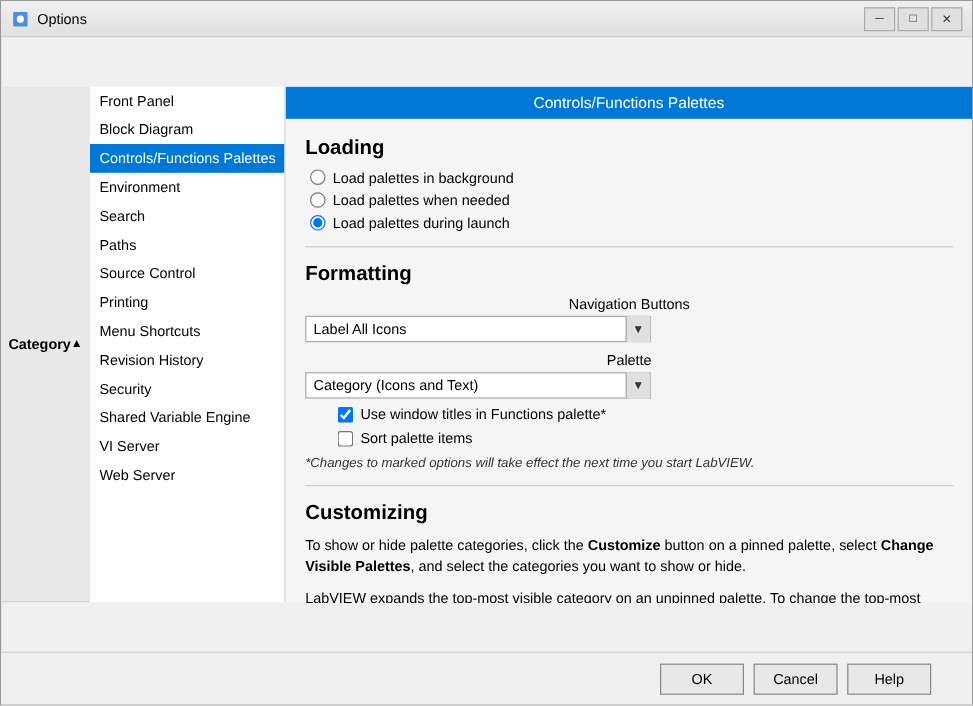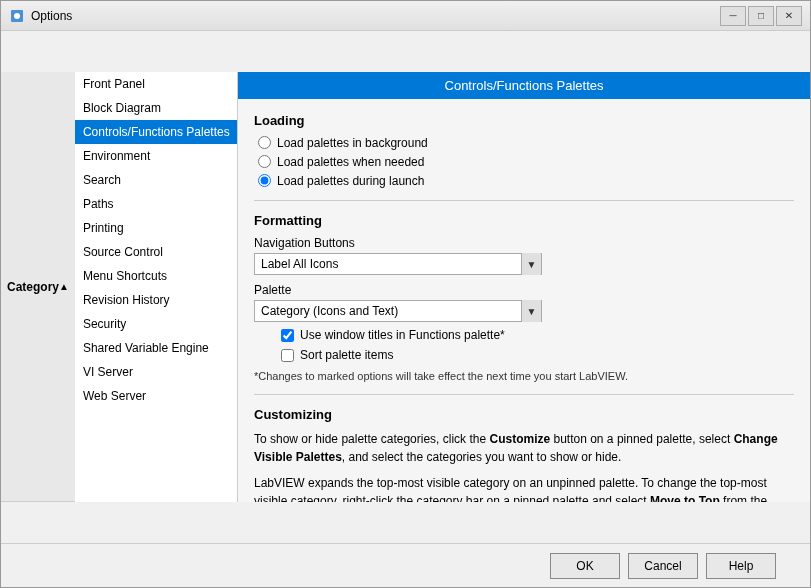--- a/index.html
+++ b/index.html
@@ -124,21 +124,21 @@
       flex-shrink: 0;
     }
     .right-content {
       flex: 1;
       overflow-y: auto;
       padding: 14px 16px;
       position: relative;
     }
 
     .section-title {
-      font-size: 13px;
+      font-size: 17px;
       font-weight: bold;
       margin-bottom: 8px;
       color: #000;
     }
     .radio-group {
       margin-left: 4px;
       margin-bottom: 4px;
     }
     .radio-item {
       display: flex;
@@ -155,20 +155,21 @@
       border: none;
       border-top: 1px solid #ccc;
       margin: 12px 0;
     }
 
     .formatting-section { margin-bottom: 8px; }
     .field-label {
       font-size: 12px;
       margin-bottom: 3px;
       margin-top: 8px;
+      text-align: center;
     }
     .dropdown-wrapper {
       display: flex;
       align-items: center;
       border: 1px solid #aaa;
       background: white;
       height: 22px;
       width: 288px;
     }
     .dropdown-value {
@@ -202,20 +203,21 @@
     }
     .checkbox-row input[type="checkbox"] {
       margin-right: 6px;
       cursor: pointer;
     }
 
     .note-text {
       font-size: 11px;
       color: #333;
       margin: 8px 0;
+      font-style: italic;
     }
 
     .customizing-section { margin-top: 4px; }
     .customizing-text {
       font-size: 12px;
       color: #000;
       line-height: 1.5;
       margin-bottom: 8px;
     }
     .customizing-text strong { font-weight: bold; }
@@ -281,22 +283,22 @@
         <span style="font-size:10px;">▲</span>
       </div>
       <div class="category-list">
 
       <div class="category-item">Front Panel</div>
           <div class="category-item">Block Diagram</div>
           <div class="category-item selected">Controls/Functions Palettes</div>
           <div class="category-item">Environment</div>
           <div class="category-item">Search</div>
           <div class="category-item">Paths</div>
+          <div class="category-item">Source Control</div>
           <div class="category-item">Printing</div>
-          <div class="category-item">Source Control</div>
           <div class="category-item">Menu Shortcuts</div>
           <div class="category-item">Revision History</div>
           <div class="category-item">Security</div>
           <div class="category-item">Shared Variable Engine</div>
           <div class="category-item">VI Server</div>
           <div class="category-item">Web Server</div>
         </div>
     </div>
 
     <div class="right-panel">

